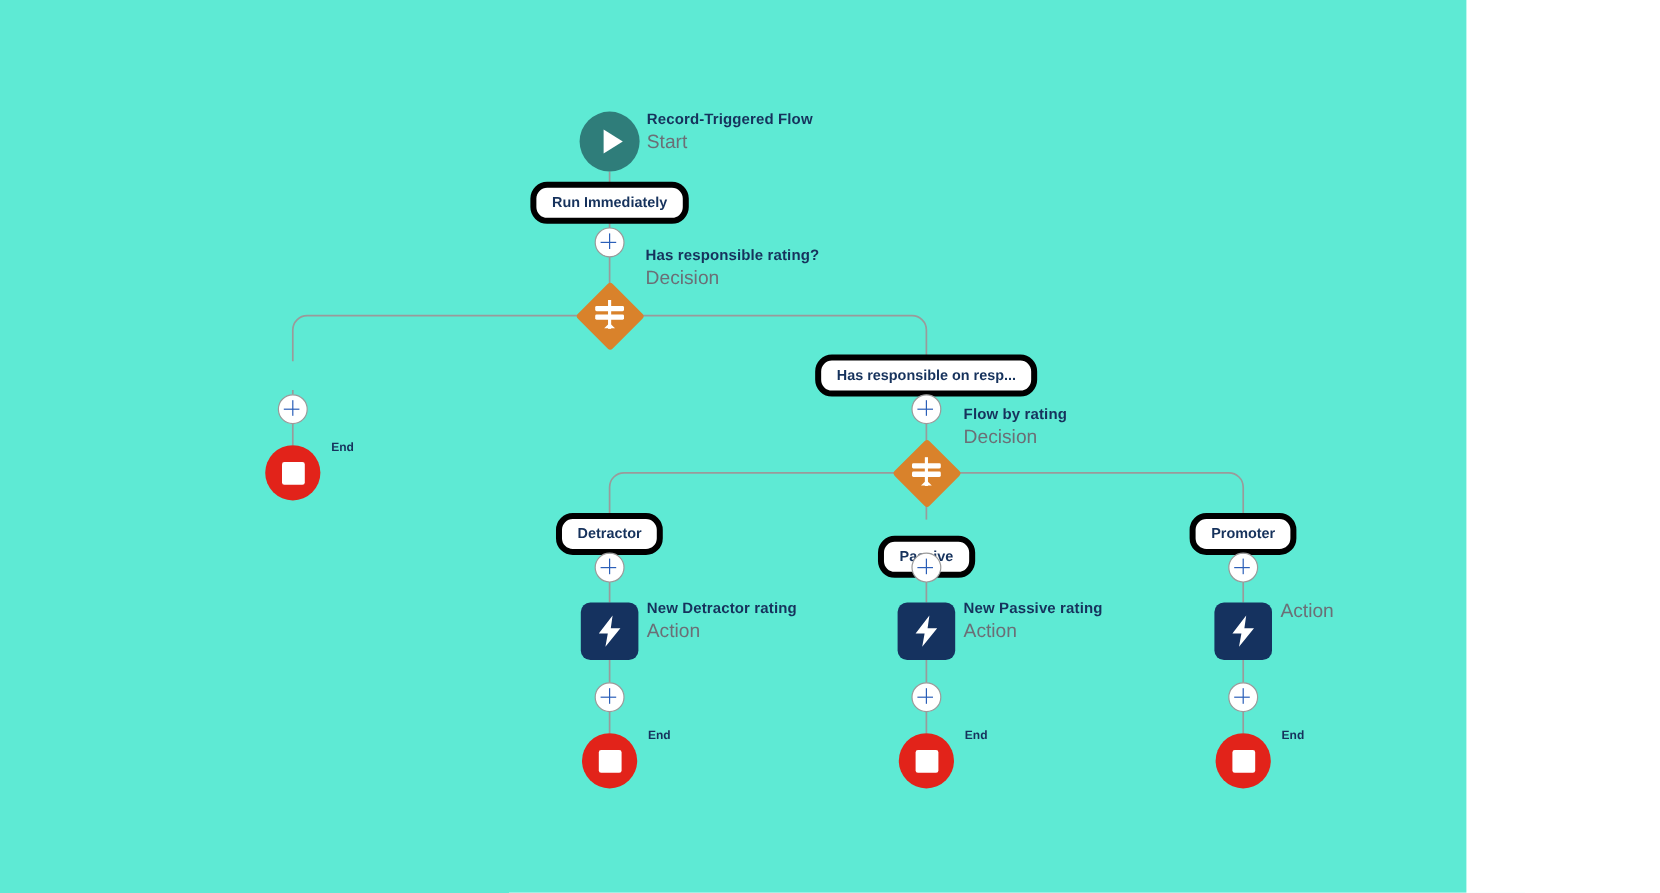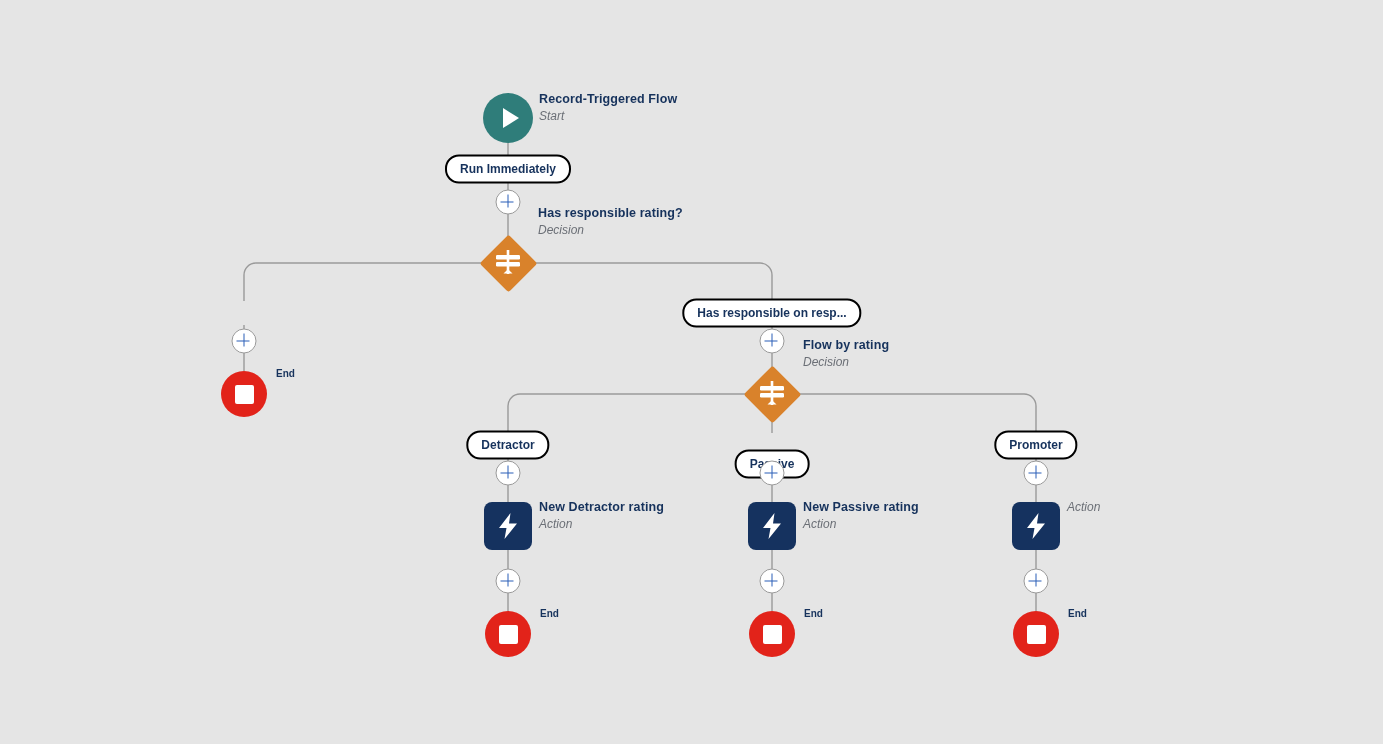--- a/index.html
+++ b/index.html
@@ -8,23 +8,23 @@
     padding: 0;
     background: #ffffff;
   }
   body {
     font-family: "Liberation Sans", sans-serif;
     -webkit-font-smoothing: antialiased;
   }
 
   #canvas {
     position: relative;
-    width: 1383px;
+    width: 1222px;
     height: 744px;
-    background: #e5e5e5;
+    background: #5eead4;
     overflow: hidden;
   }
 
   
   #connectors {
     position: absolute;
     left: 0;
     top: 0;
     width: 1383px;
     height: 744px;
@@ -120,21 +120,21 @@
     width: 19px;
     height: 19px;
     background: #ffffff;
     border-radius: 2px;
   }
 
   
   .pill {
     position: absolute;
     transform: translate(-50%, -50%);
-    border: 2px solid #000000;
+    border: 5px solid #000000;
     border-radius: 14px;
     background: #ffffff;
     color: #16325c;
     font-size: 12px;
     font-weight: bold;
     line-height: 1;
     padding: 6px 13px 7px 13px;
     white-space: nowrap;
     cursor: pointer;
   }
@@ -178,25 +178,24 @@
     pointer-events: none;
   }
   .node-label .title {
     font-size: 12.5px;
     font-weight: bold;
     color: #16325c;
     line-height: 1.32;
     letter-spacing: 0.1px;
   }
   .node-label .subtitle {
-    font-size: 12px;
+    font-size: 16px;
     color: #6b6f76;
     line-height: 1.3;
     margin-top: 1px;
-    font-style: italic;
   }
   .label-end {
     font-size: 10px;
     font-weight: bold;
     color: #16325c;
   }
   .emoji {
     font-size: 12.5px;
   }
 </style>

